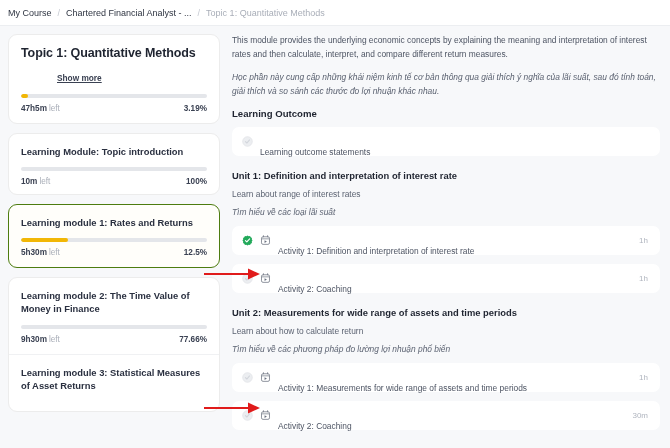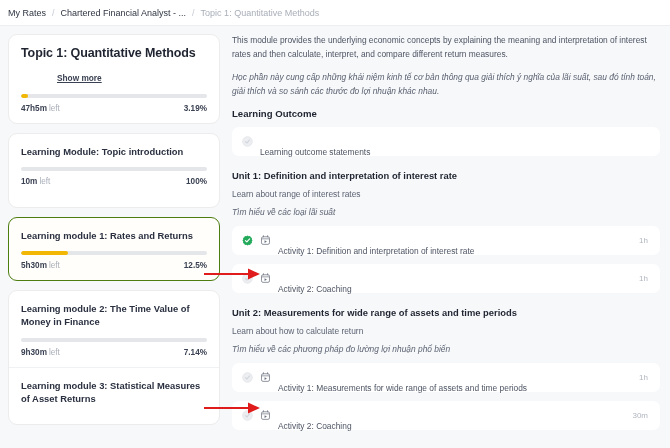--- a/index.html
+++ b/index.html
@@ -44,21 +44,21 @@
     position: relative;
   }
 
   .card {
     background: #ffffff;
     border-radius: 9px;
     border: 1px solid #ececec;
     padding: 11px 12px 10px 12px;
     margin-bottom: 9px;
   }
-  .card.flat { padding-bottom: 21px; }
+  .card.flat { padding-bottom: 8px; }
   .card.active {
     border: 1px solid #4d7c0f;
     background: #fffefa;
   }
   .card.group { padding: 0; }
   .group-row {
     padding: 11px 12px 10px 12px;
   }
   .group-row + .group-row { border-top: 1px solid #f0f1f3; }
 
@@ -187,21 +187,21 @@
     position: absolute;
     height: 12px;
     pointer-events: none;
     z-index: 40;
   }
 </style>
 </head>
 <body>
 
 <div class="breadcrumb">
-  <span class="bc-item">My Rates</span>
+  <span class="bc-item">My Course</span>
   <span class="bc-sep">/</span>
   <span class="bc-item">Chartered Financial Analyst - ...</span>
   <span class="bc-sep">/</span>
   <span class="bc-item muted">Topic 1: Quantitative Methods</span>
 </div>
 
 <div class="page">
 
   <div class="sidebar">
 
@@ -248,21 +248,21 @@
     <div class="card group">
       <div class="group-row">
         <div class="module-title">Learning module 2: The Time Value of Money in Finance</div>
         <div class="bar-track">
           <div class="bar-fill" id="m2-fill" style="width: 0%; background: rgb(242, 183, 5);"></div>
         </div>
         <div class="meta">
           <span class="meta-left">
             <span>9h30m</span><span class="left-word">left</span>
           </span>
-          <span class="meta-pct">7.14%</span>
+          <span class="meta-pct">77.66%</span>
         </div>
       </div>
       <div class="group-row">
         <div class="module-title">Learning module 3: Statistical Measures of Asset Returns</div>
 
       </div>
     </div>
   </div>
 
   <div class="content">

